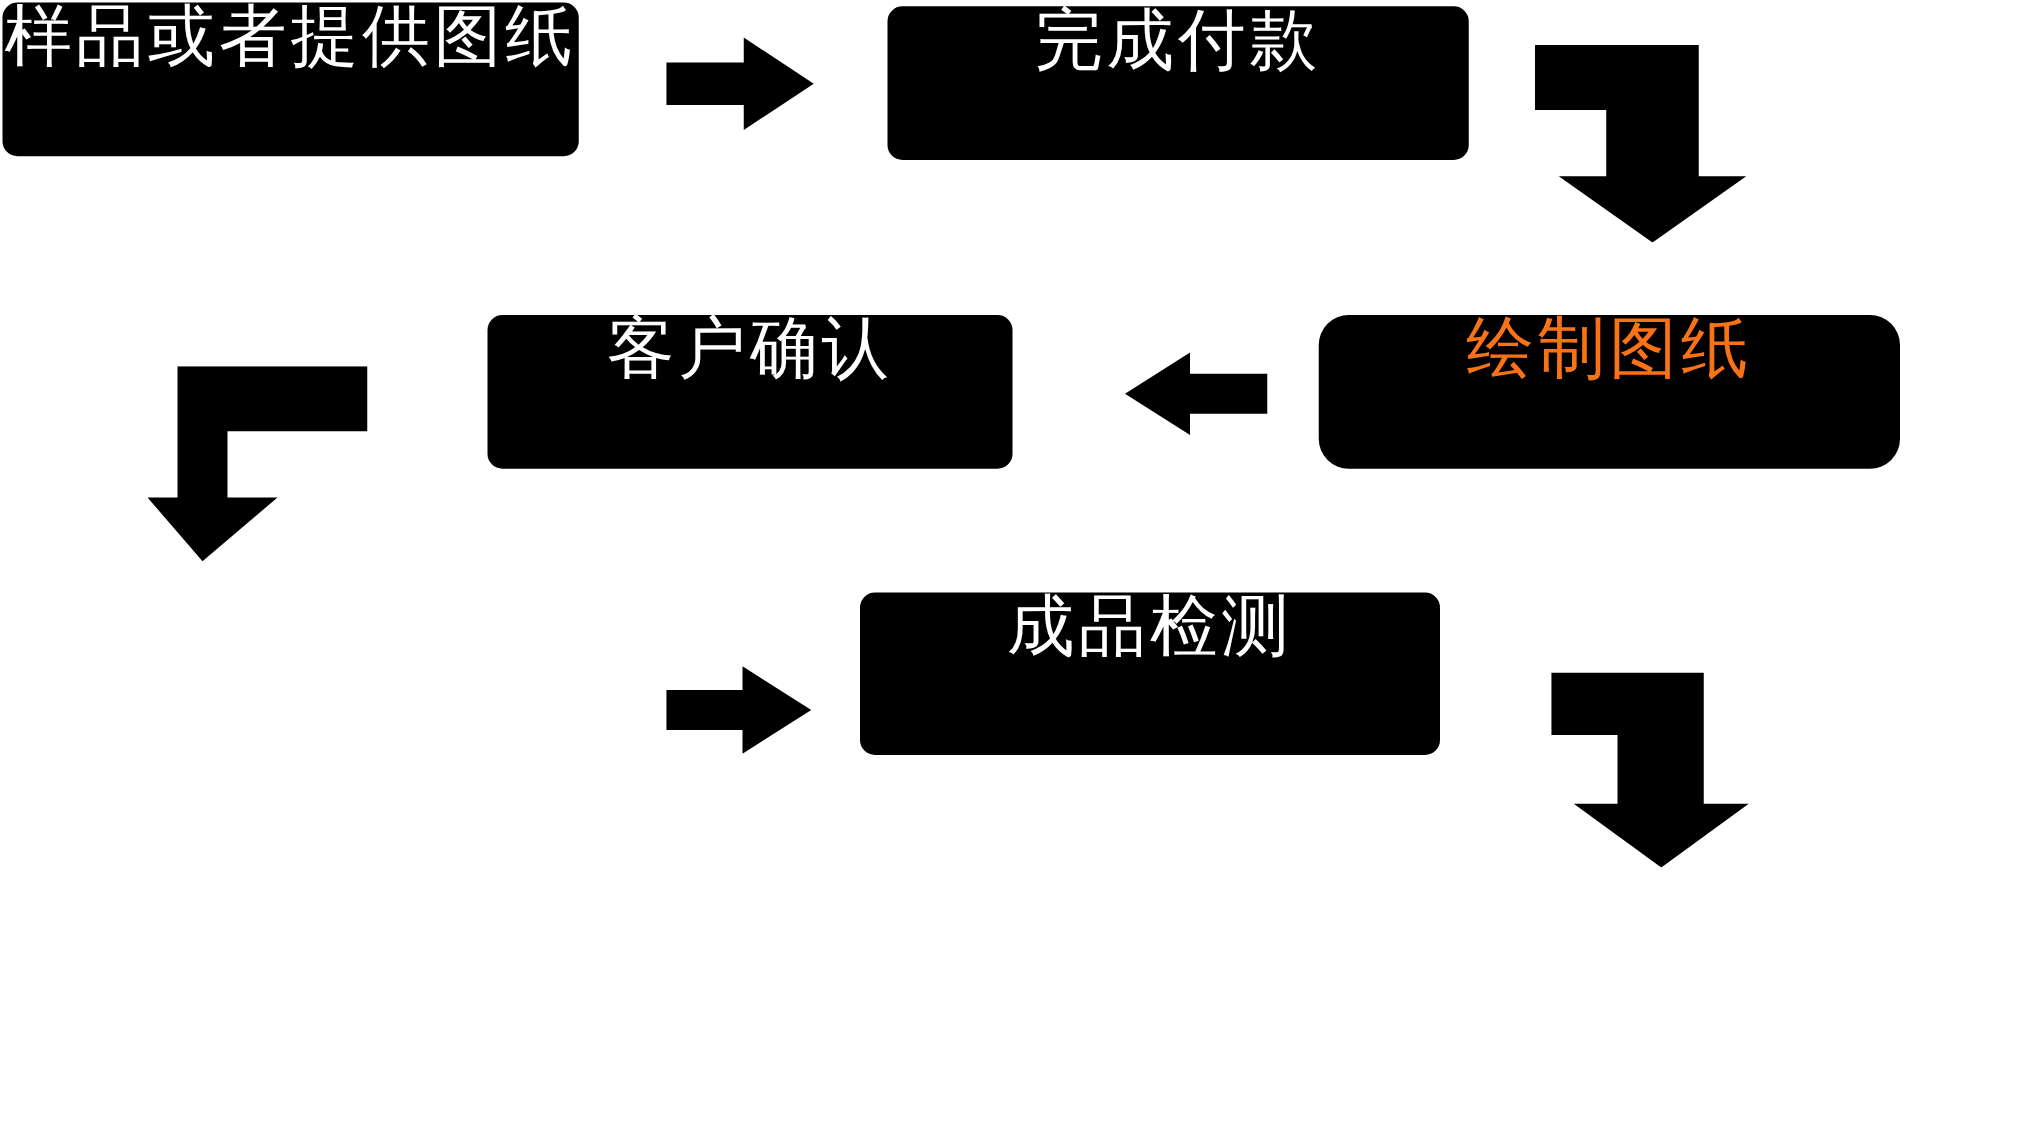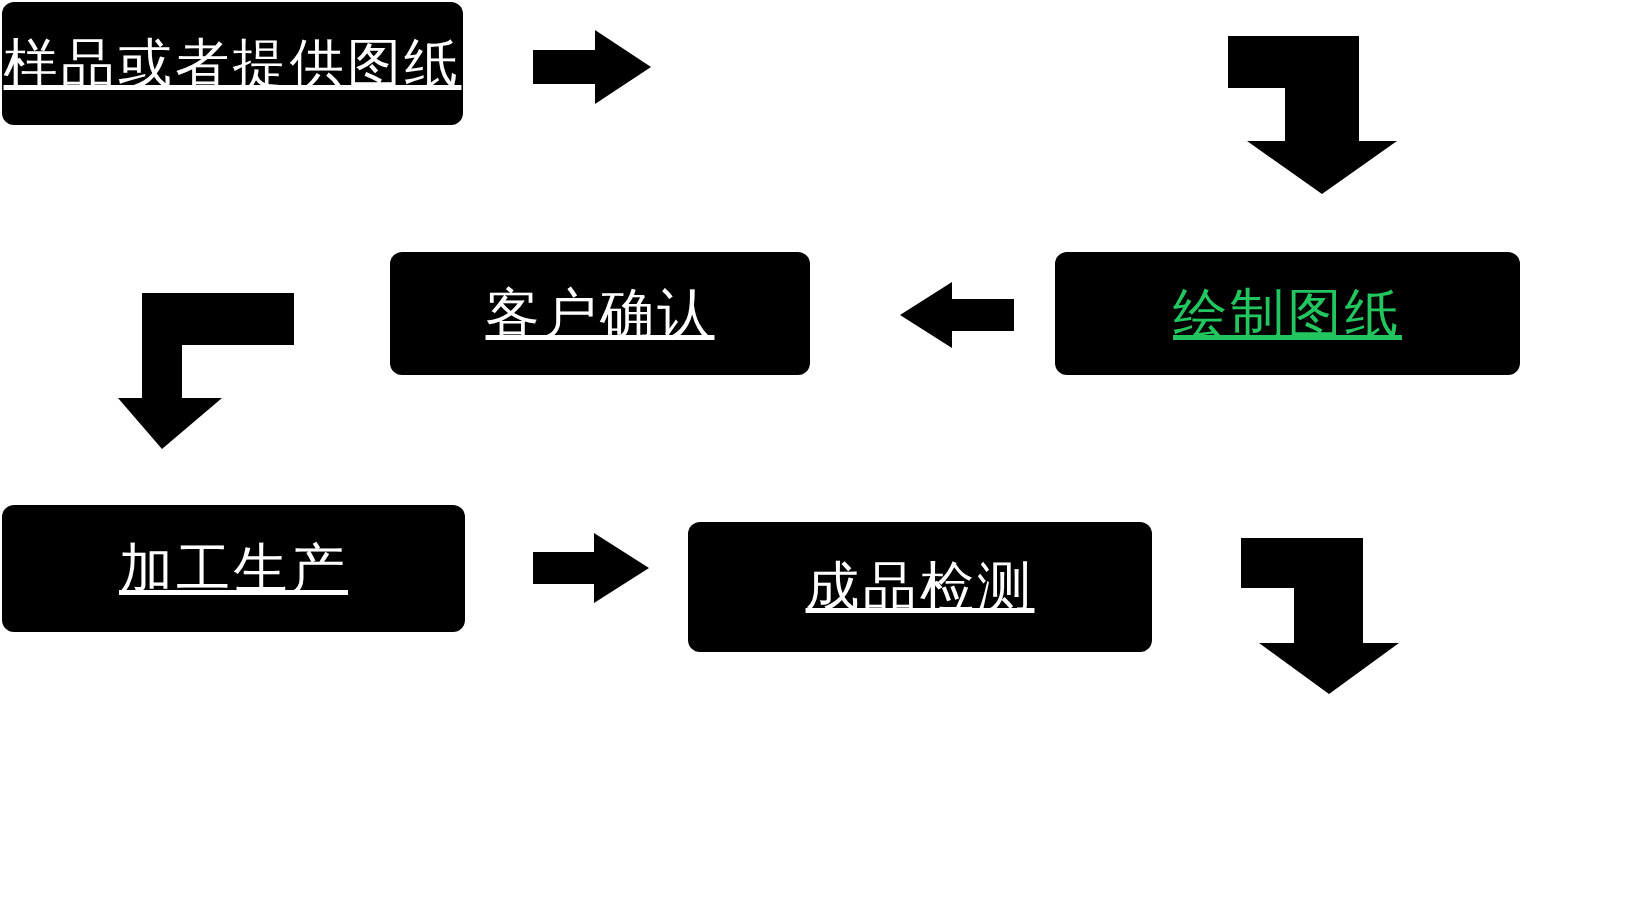--- a/index.html
+++ b/index.html
@@ -14,29 +14,27 @@
     background: #ffffff;
     overflow: hidden;
     font-family: "DejaVu Sans", "Liberation Sans", sans-serif;
   }
   .node {
     position: absolute;
     background: #000000;
     color: #ffffff;
     border-radius: 12px;
     display: flex;
-    align-items: center;
     justify-content: center;
     text-align: center;
     box-sizing: border-box;
     line-height: 1;
     letter-spacing: 0.06em;
     font-weight: 400;
     white-space: nowrap;
-    text-decoration: underline;
   }
   .node-label {
     display: block;
   }
   .connector {
     position: absolute;
   }
   .connector svg {
     display: block;
     width: 100%;
@@ -45,34 +43,34 @@
 </style>
 </head>
 <body>
 
 <div id="canvas" style="background: rgb(255, 255, 255);">
 
   <div class="node" id="node-0" style="left: 2px; top: 2px; width: 461px; height: 123px; font-size: 54px; background: rgb(0, 0, 0); color: rgb(255, 255, 255);">
     <span class="node-label">样品或者提供图纸</span>
   </div>
 
+  <div class="node" id="node-1" style="left: 710px; top: 5px; width: 465px; height: 123px; font-size: 54px; background: rgb(0, 0, 0); color: rgb(255, 255, 255);">
+    <span class="node-label">完成付款</span>
+  </div>
 
-  <div class="node" id="node-2" style="left: 1055px; top: 252px; width: 465px; height: 123px; font-size: 54px; background: rgb(0, 0, 0); color: #22c55e;">
+  <div class="node" id="node-2" style="left: 1055px; top: 252px; width: 465px; height: 123px; font-size: 54px; background: rgb(0, 0, 0); color: #f97316; border-radius: 24px;">
     <span class="node-label">绘制图纸</span>
   </div>
 
   <div class="node" id="node-3" style="left: 390px; top: 252px; width: 420px; height: 123px; font-size: 54px; background: rgb(0, 0, 0); color: rgb(255, 255, 255);">
     <span class="node-label">客户确认</span>
   </div>
 
-  <div class="node" id="node-4" style="left: 2px; top: 505px; width: 463px; height: 127px; font-size: 54px; background: rgb(0, 0, 0); color: rgb(255, 255, 255);">
-    <span class="node-label">加工生产</span>
-  </div>
 
-  <div class="node" id="node-5" style="left: 688px; top: 522px; width: 464px; height: 130px; font-size: 54px; background: rgb(0, 0, 0); color: rgb(255, 255, 255);">
+  <div class="node" id="node-5" style="left: 688px; top: 474px; width: 464px; height: 130px; font-size: 54px; background: rgb(0, 0, 0); color: rgb(255, 255, 255);">
     <span class="node-label">成品检测</span>
   </div>
 
 
   <div class="connector" id="conn-0" style="left: 533px; top: 30px; width: 118px; height: 74px;">
     <svg viewBox="0 0 118 74" preserveAspectRatio="none" aria-hidden="true">
       <polygon points="0,20 62,20 62,0 118,37 62,74 62,54 0,54" fill="#000000"></polygon>
     </svg>
   </div>
 

